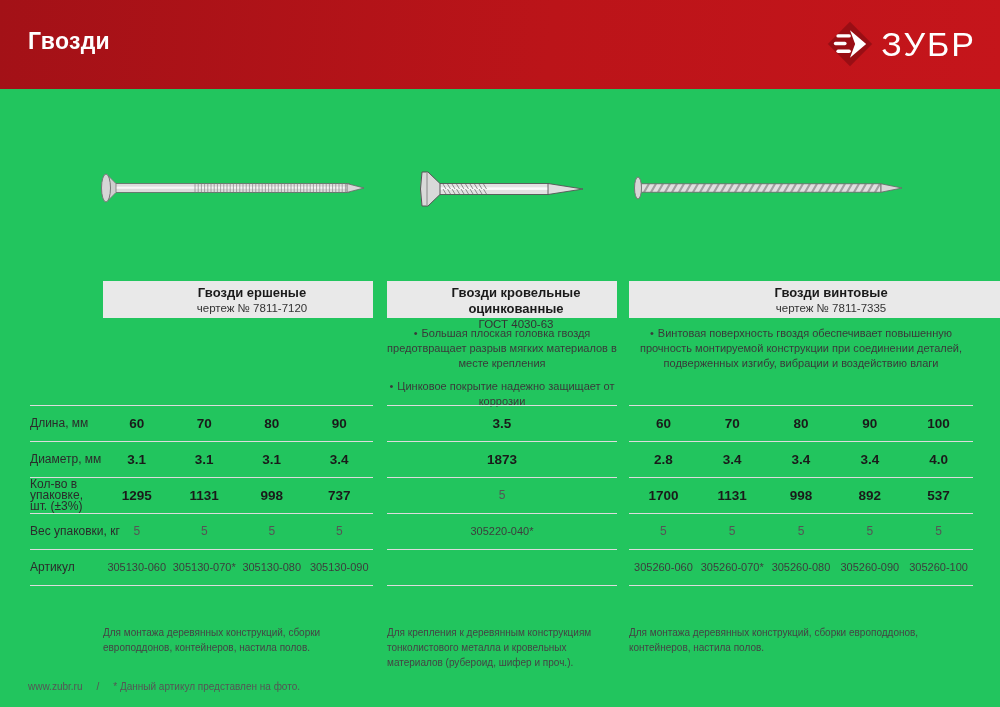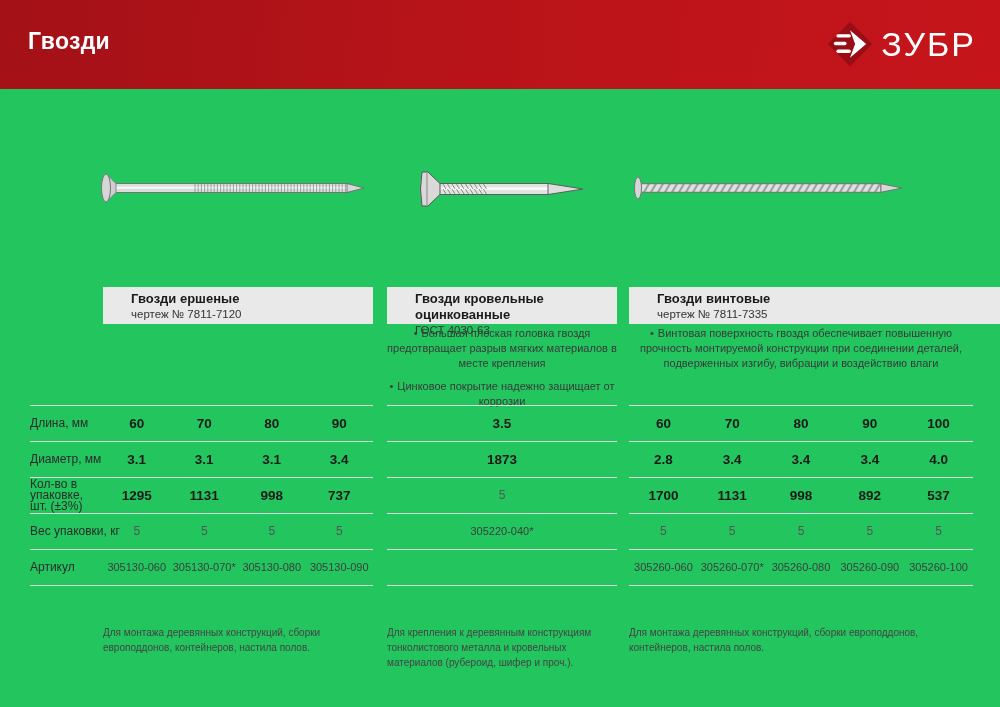--- a/index.html
+++ b/index.html
@@ -7,22 +7,22 @@
         font-family:"Liberation Sans","DejaVu Sans",sans-serif;}
   
   .banner{position:absolute;left:0;top:0;width:1000px;height:89px;
           background:linear-gradient(95deg,var(--banner-left,#a31117) 0%,#bb1419 55%,var(--banner-right,#c5151b) 100%);}
   .banner-title{position:absolute;left:28px;top:28px;font-size:23px;font-weight:bold;color:#fff;letter-spacing:.3px;}
   .logo{position:absolute;right:24px;top:21px;display:flex;align-items:center;gap:8px;}
   .logo-text{color:#fff;font-size:34px;font-weight:normal;letter-spacing:2px;line-height:46px;}
   
   .nail{position:absolute;}
   
-  .phead{position:absolute;top:287px;height:37px;background:var(--header-bg,#e9e9e9);
-         text-align:left;box-sizing:border-box;padding-top:4px;padding-left:28px;}
+  .phead{position:absolute;top:281px;height:37px;background:var(--header-bg,#e9e9e9);
+         text-align:center;box-sizing:border-box;padding-top:4px;padding-left:28px;}
   .phead .t{font-size:13px;font-weight:bold;color:#1a1a1a;line-height:16px;}
   .phead .s{font-size:11.5px;color:#333;line-height:14px;}
   .features{position:absolute;top:326px;text-align:center;font-size:11px;color:#3a3a3a;line-height:15px;}
   .feature{margin-bottom:8px;}
   .feature .bullet{margin-right:4px;color:#3a3a3a;}
   
   .gridlines{position:absolute;top:405px;height:180px;}
   .gridlines .gl{height:35px;border-top:1px solid #dcdcdc;}
   .gridlines .gl:last-child{border-bottom:1px solid #dcdcdc;}
   .labels{position:absolute;left:30px;top:405px;width:95px;}
@@ -322,14 +322,19 @@
       <span class="vs">305260-080</span>
       <span class="vs">305260-090</span>
       <span class="vs">305260-100</span>
     </div>
   </div>
 
   <div class="app" style="left:103px;width:270px">Для монтажа деревянных конструкций, сборки европоддонов, контейнеров, настила полов.</div>
   <div class="app" style="left:387px;width:230px">Для крепления к деревянным конструкциям тонколистового металла и кровельных материалов (рубероид, шифер и проч.).</div>
   <div class="app" style="left:629px;width:344px">Для монтажа деревянных конструкций, сборки европоддонов, контейнеров, настила полов.</div>
 
+  <div class="pagefoot">
+    <span>www.zubr.ru</span>
+    <span>/</span>
+    <span class="note">* Данный артикул представлен на фото.</span>
+  </div>
 
 </div>
 
 </body></html>

